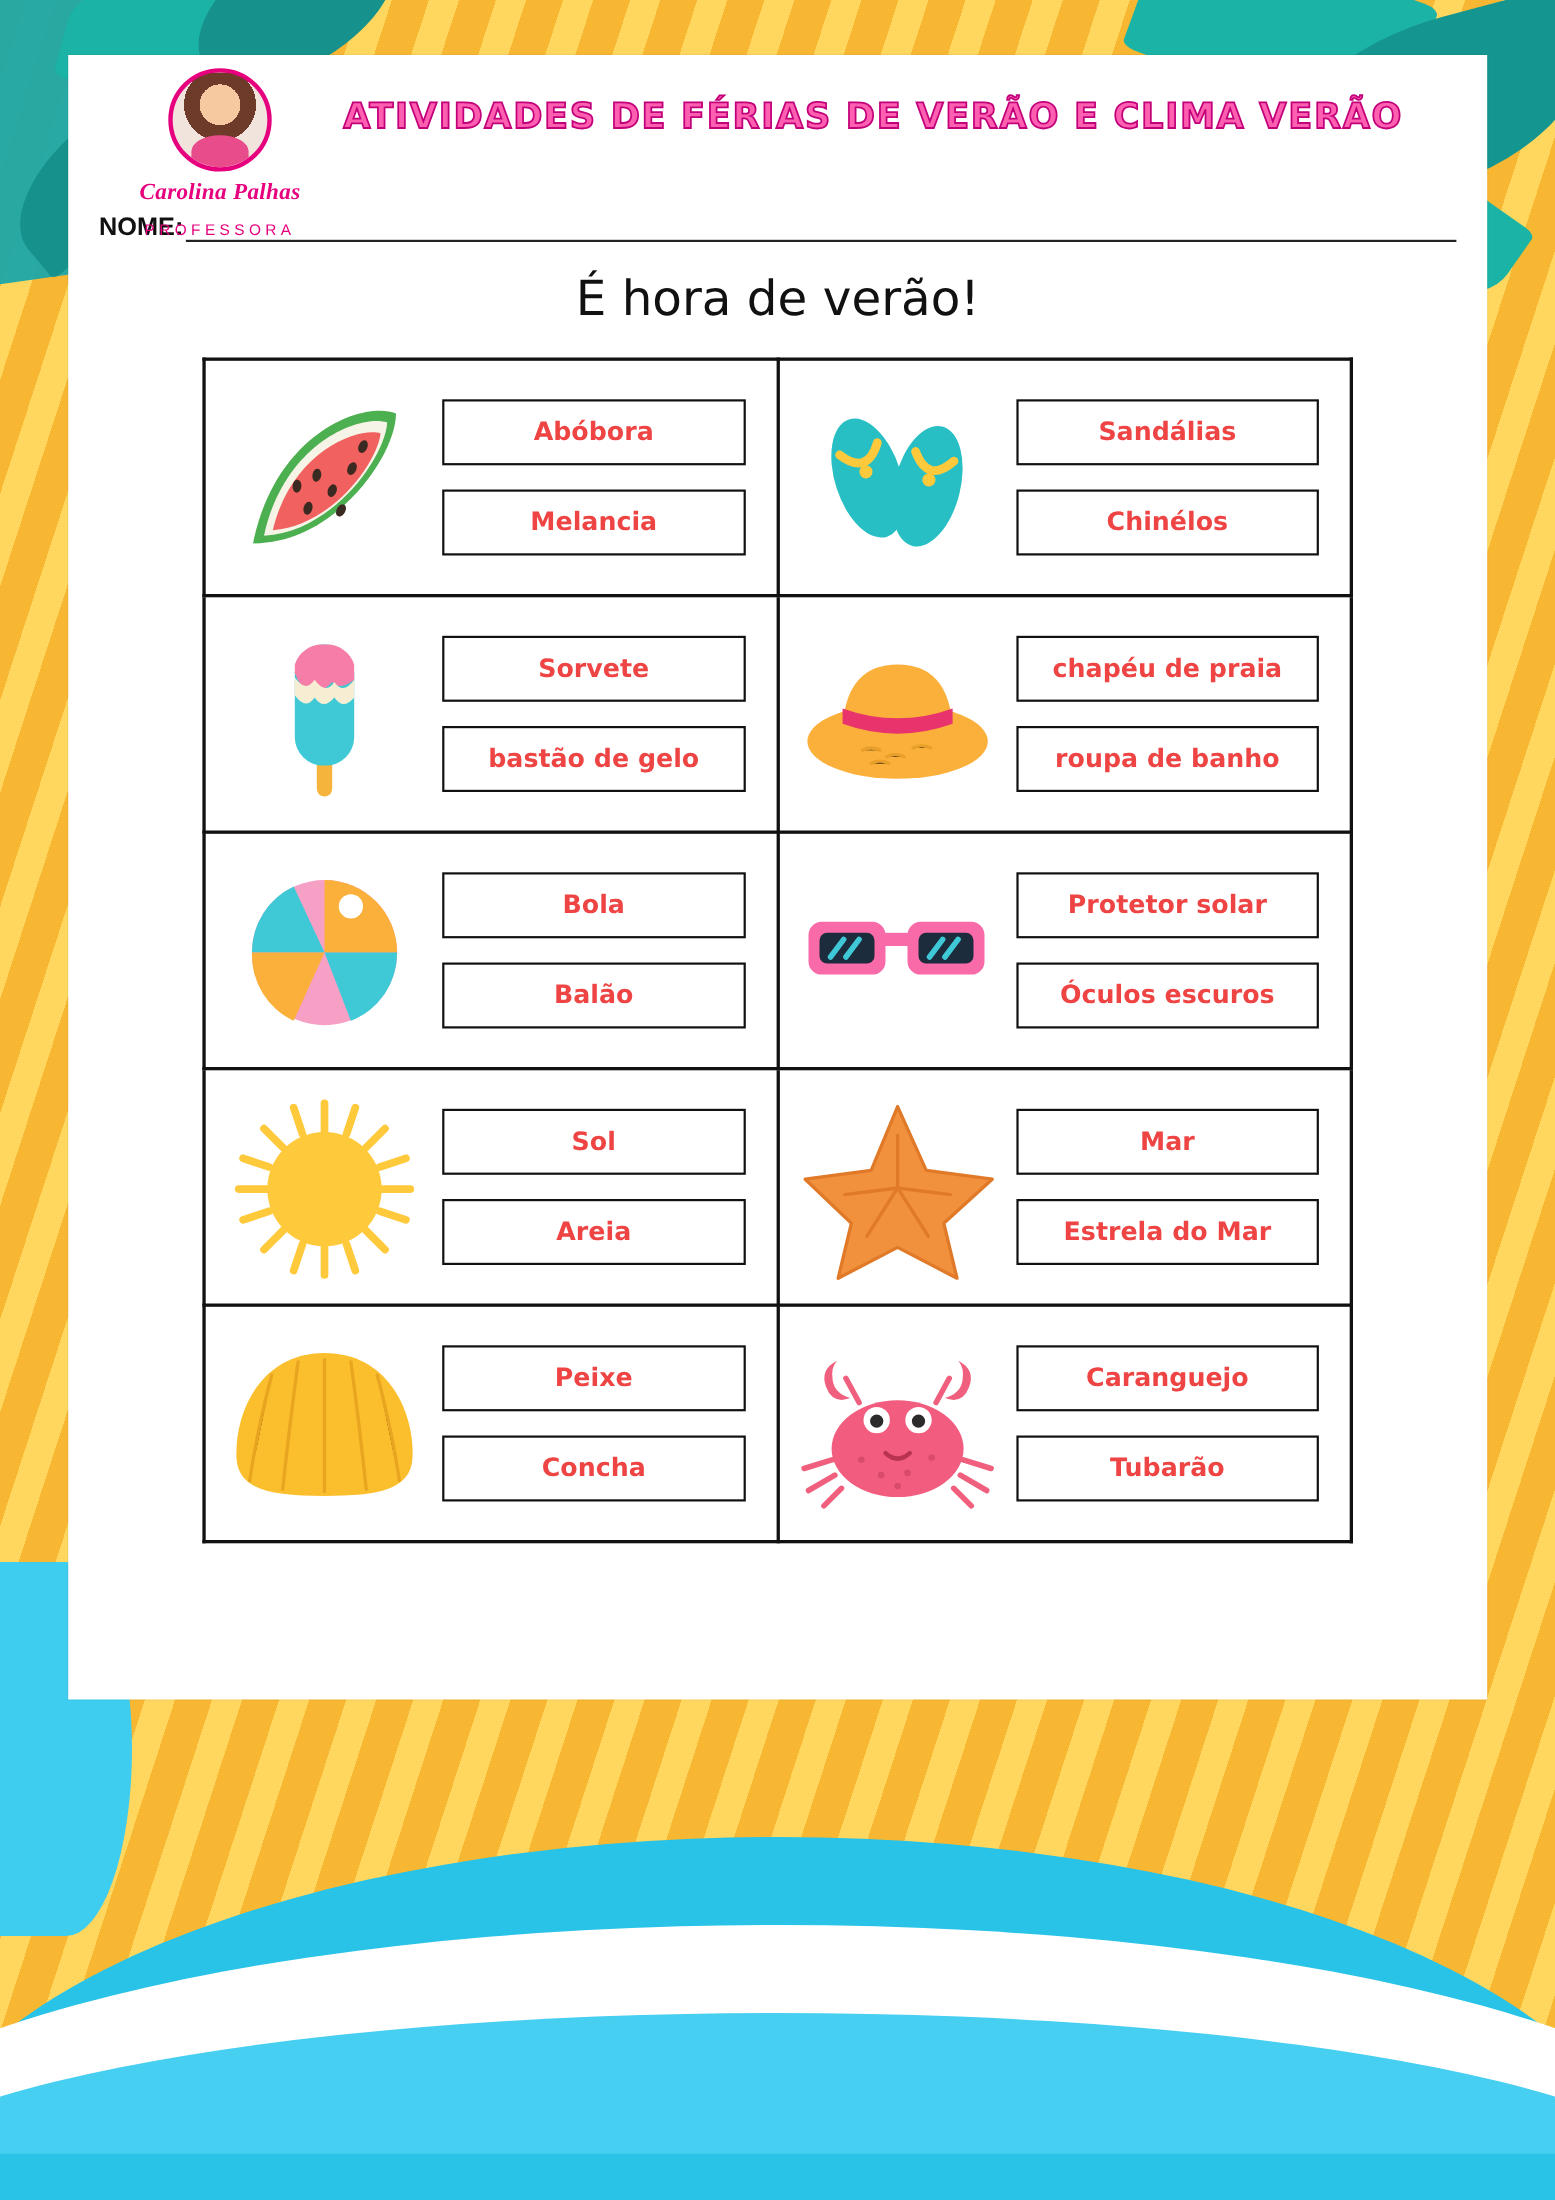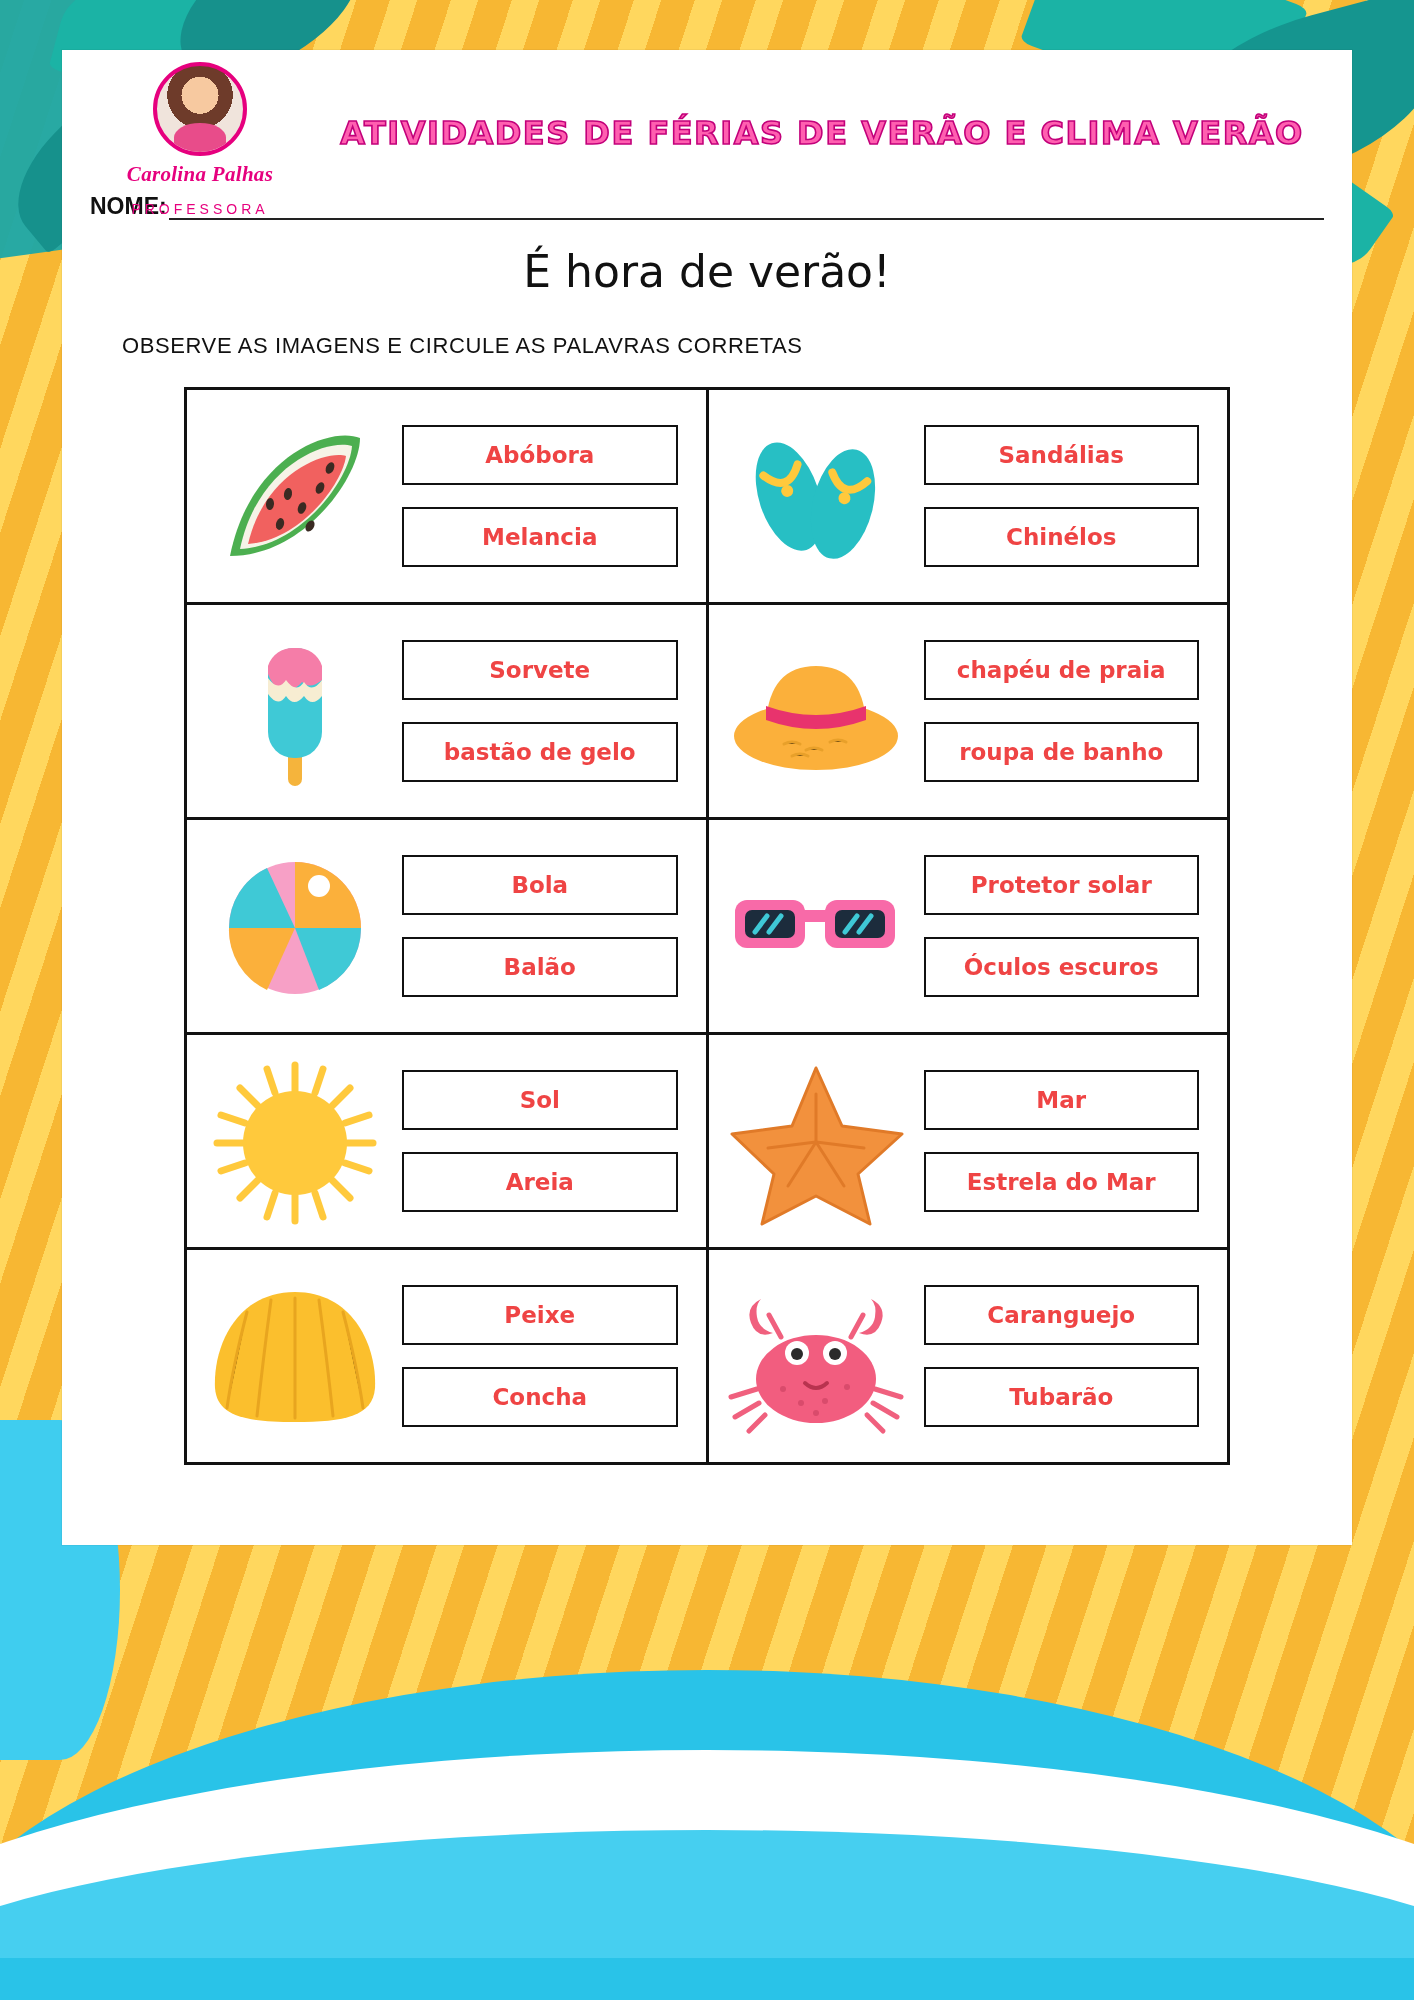--- a/index.html
+++ b/index.html
@@ -131,28 +131,26 @@
     font-size: 14px;
     letter-spacing: 4px;
     color: #E6007E;
     margin-top: 14px;
   }
   .title-main {
     position: absolute;
     left: 250px;
     right: 20px;
     top: 36px;
-    text-align: center;
     font-size: 32px;
     font-weight: bold;
     letter-spacing: 1.5px;
     color: #FF5FB0;
     -webkit-text-stroke: 1.6px #C2007A;
     font-family: "DejaVu Sans", sans-serif;
-    margin-top: 28px;
   }
 
   .name-row {
     margin: 8px 28px 0 28px;
     display: flex;
     align-items: flex-end;
     font-size: 23px;
     font-weight: bold;
     color: #111;
   }
@@ -267,21 +265,20 @@
     <div class="title-main">ATIVIDADES DE FÉRIAS DE VERÃO E  CLIMA VERÃO</div>
   </div>
 
   <div class="name-row">
     <span>NOME:</span>
     <span class="name-line"></span>
   </div>
 
   <div class="h1">É hora de verão!</div>
 
-  <div class="instruction">OBSERVE AS IMAGENS E CIRCULE AS PALAVRAS CORRETAS</div>
 
   <table class="grid">
     <tbody>
         <tr>
 
       <td>
         <div class="cell">
           <div class="pic">
             <svg width="170" height="160" viewBox="0 0 170 160">
               <path d="M20 140 C40 40 120 10 150 22 C150 60 95 140 20 140 Z" fill="#4CAF50"></path>

